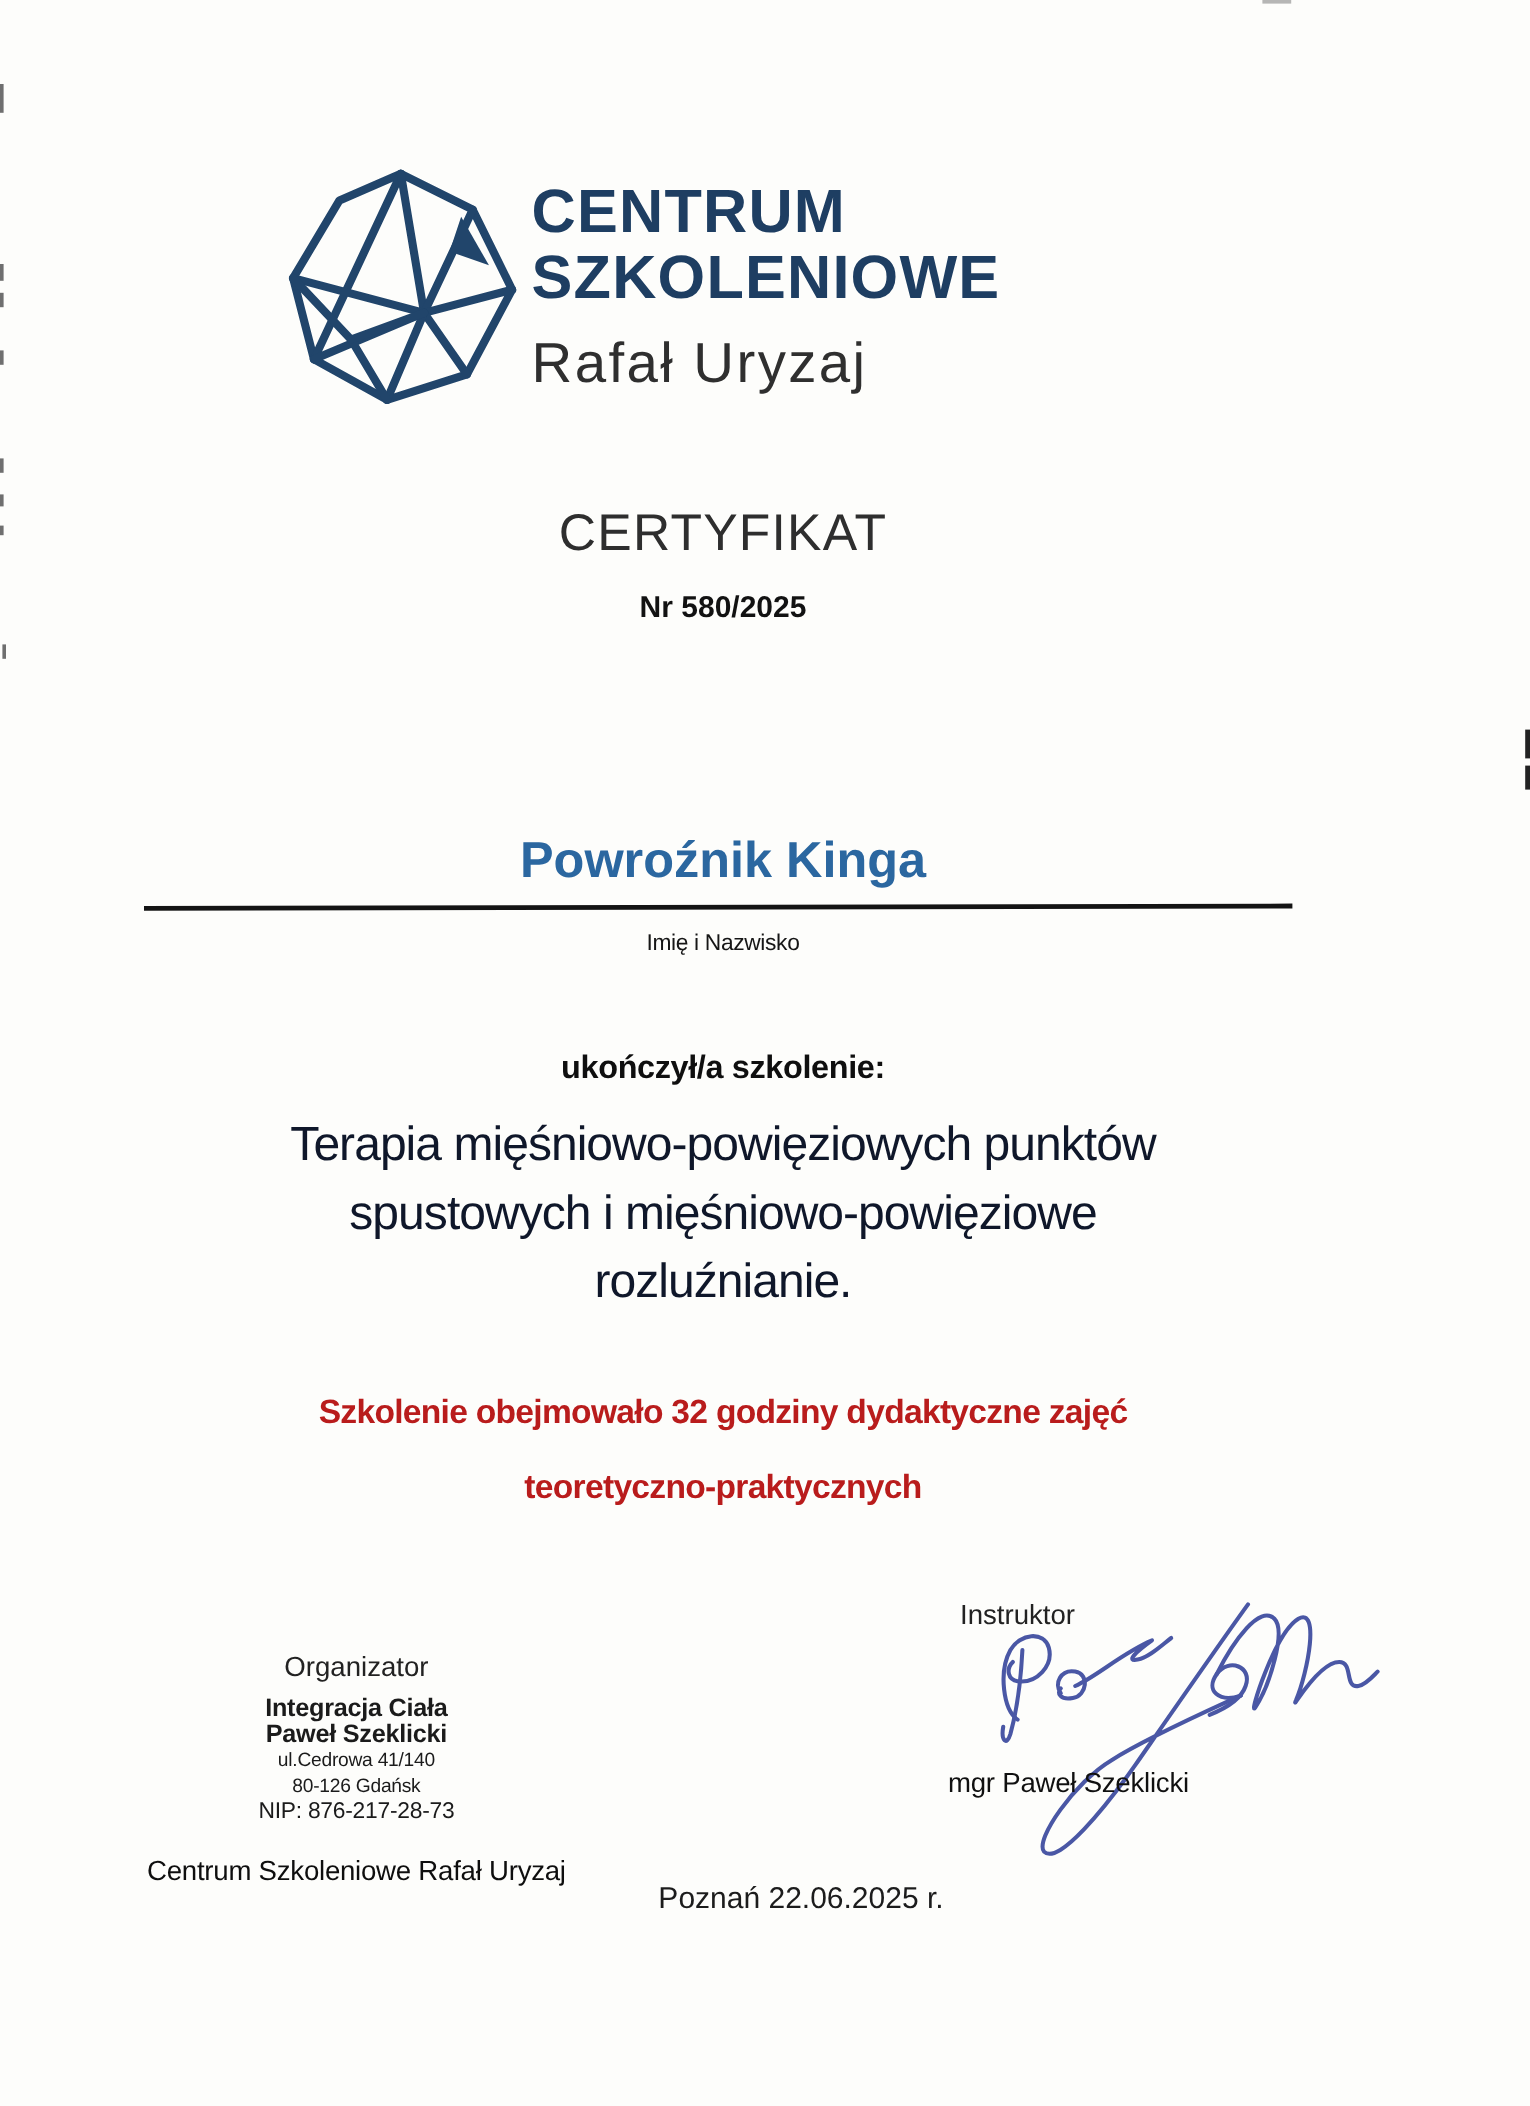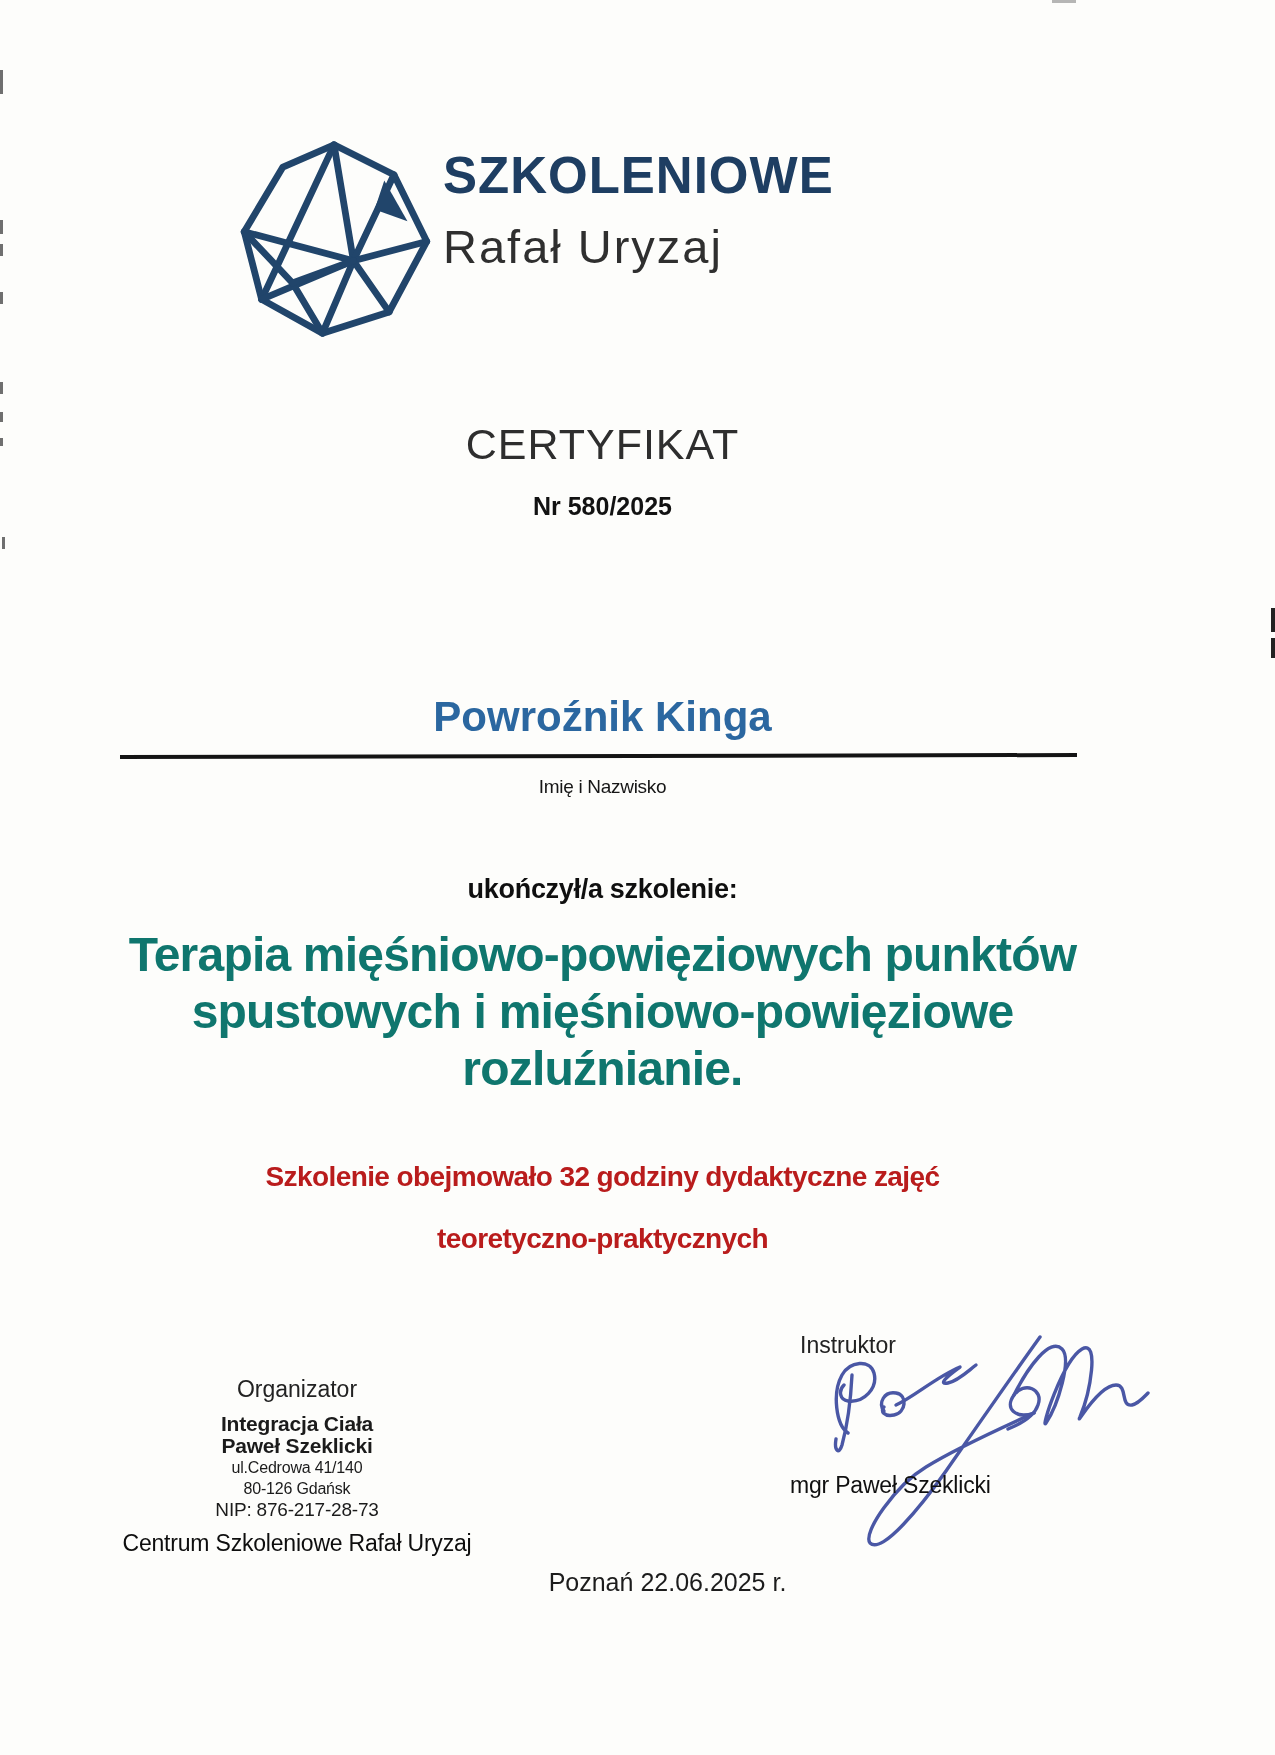--- a/index.html
+++ b/index.html
@@ -21,32 +21,32 @@
   .logo-owner{font-size:47px;font-weight:400;color:#2f2f2f;letter-spacing:2px;margin-top:20px;}
 
   
   .row{position:absolute;left:0;right:70px;text-align:center;}
   .cert-title{top:420px;font-size:43px;font-weight:normal;color:#2e2e2e;letter-spacing:1px;}
   .cert-number{top:492px;font-size:25px;font-weight:bold;color:#121212;}
   .recipient{top:693px;font-size:42px;font-weight:bold;color:#2b67a0;letter-spacing:0px;}
   .name-underline{position:absolute;left:120px;top:754px;width:957px;height:4px;background:#141414;transform:rotate(-0.12deg);}
   .recipient-caption{top:776px;font-size:19px;color:#161616;letter-spacing:-0.3px;}
   .completion{top:874px;font-size:27px;font-weight:bold;color:#0f0f0f;letter-spacing:-0.3px;}
-  .course-title{top:926px;font-size:48px;font-weight:bold;color:#0f766e;line-height:57px;letter-spacing:-0.8px;}
+  .course-title{top:926px;font-size:40px;font-weight:normal;color:#0f172a;line-height:57px;letter-spacing:-0.8px;}
   .hours{top:1146px;font-size:28px;font-weight:bold;color:#b91c1c;line-height:62px;letter-spacing:-0.6px;}
   .date-row{position:absolute;left:60px;right:0;top:1568px;text-align:center;font-size:25px;color:#1c1c1c;}
 
   
   .organizer{position:absolute;left:112px;top:1328px;width:370px;text-align:center;}
   .organizer-label{font-size:23px;color:#222;margin-bottom:10px;margin-top:48px;}
   .stamp{color:#1b1b1b;letter-spacing:-0.2px;}
   .stamp-bold{font-size:21px;font-weight:bold;line-height:22px;}
   .stamp-reg{font-size:16px;line-height:21px;}
   .stamp-nip{font-size:19px;line-height:21px;}
-  .organizer-name{font-size:23px;color:#0e0e0e;margin-top:10px;letter-spacing:-0.2px;}
+  .organizer-name{font-size:23px;color:#0e0e0e;margin-top:26px;letter-spacing:-0.2px;}
 
   
   .instructor{position:absolute;left:800px;top:1332px;width:300px;}
   .instructor-label{font-size:23px;color:#222;}
   .instructor-name{position:absolute;left:790px;top:1472px;width:340px;font-size:23px;color:#101010;letter-spacing:-0.2px;}
   .signature{position:absolute;left:818px;top:1333px;width:336px;height:240px;pointer-events:none;}
 
   
   .artifact{position:absolute;background:#6f6f6f;}
   .artifact.dark{background:#222;}
@@ -66,20 +66,21 @@
     <path d="M86,200 L118,125"></path>
     <path d="M23,165 L118,125"></path>
     <path d="M5,95 L118,125"></path>
     <path d="M5,95 L55,148"></path>
     <path d="M55,148 L86,200"></path>
     <path d="M55,148 L118,125"></path>
     <polygon points="150,42 174,84 140,72" fill="#21456b" stroke="none"></polygon>
   </svg>
 
   <div class="logo-text">
+    <div class="logo-line">CENTRUM</div>
     <div class="logo-line">SZKOLENIOWE</div>
     <div class="logo-owner">Rafał Uryzaj</div>
   </div>
 
   <div class="row cert-title">CERTYFIKAT</div>
   <div class="row cert-number">Nr 580/2025</div>
 
   <div class="row recipient">Powroźnik Kinga</div>
   <div class="name-underline"></div>
   <div class="row recipient-caption">Imię i Nazwisko</div>

